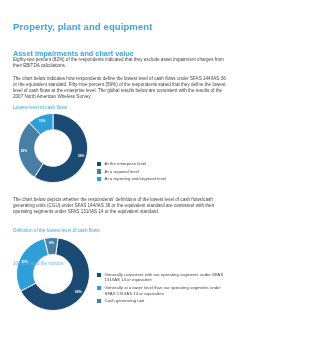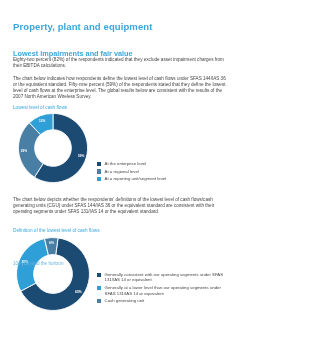--- a/index.html
+++ b/index.html
@@ -113,21 +113,21 @@
   .footer .pagenum { color: #6ab3dd; }
   .footer .sep { color: #9fcde8; margin: 0 1px; }
 </style>
 </head>
 <body>
 
 <div class="page">
 
   <h1 class="page-title">Property, plant and equipment</h1>
 
-  <h2 class="section-heading" id="heading-asset">Lowest impairments and fair value</h2>
+  <h2 class="section-heading" id="heading-asset">Asset impairments and chart value</h2>
 
   <p class="body-text" id="para-1">Eighty-two percent (82%) of the respondents indicated that they exclude asset impairment charges from their EBITDA calculations.</p>
 
   <p class="body-text" id="para-2">The chart below indicates how respondents define the lowest level of cash flows under SFAS 144/IAS 36 or the equivalent standard. Fifty-nine percent (59%) of the respondents stated that they define the lowest level of cash flows at the enterprise level. The global results below are consistent with the results of the 2007 North American Wireless Survey.</p>
 
   <div class="chart-caption" id="caption-1">Lowest level of cash flows</div>
 
   <div class="donut-wrap" id="donut-1">
     <svg class="donut-svg" viewBox="0 0 100 100" width="72" height="72">
       <g id="donut1-slices">

